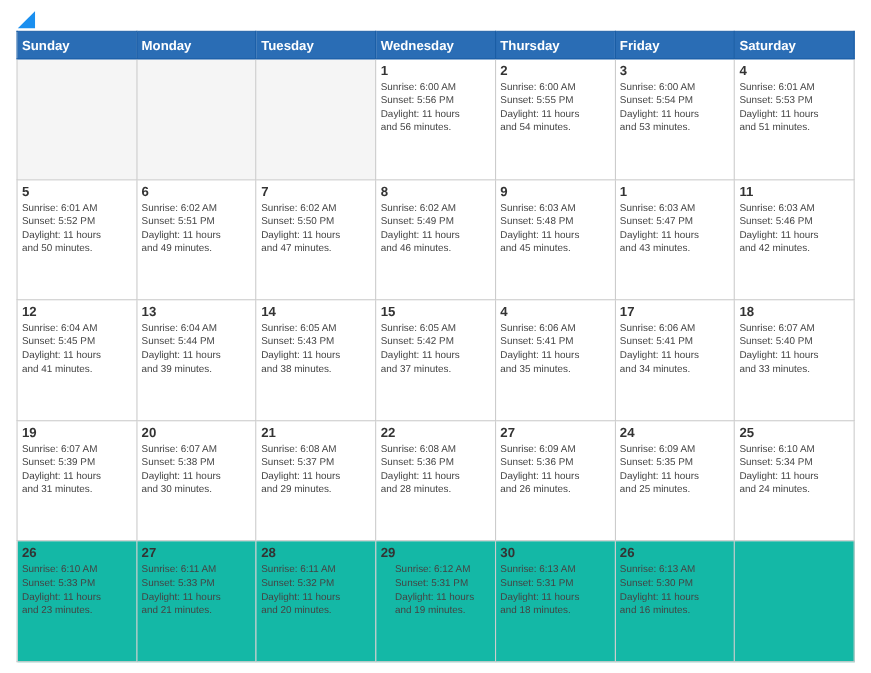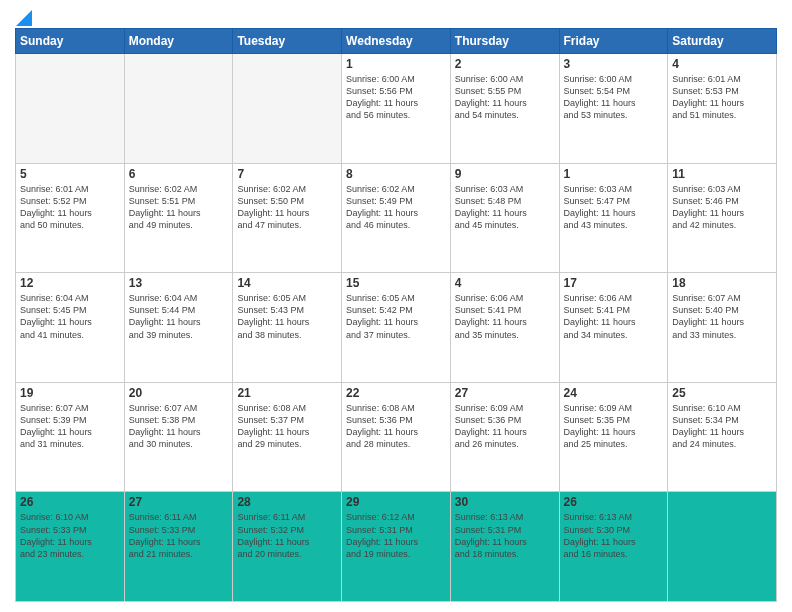--- a/index.html
+++ b/index.html
@@ -320,21 +320,21 @@
           </td>
           <td class="last-row">
             <span class="day-number">28</span>
             <div class="day-info" style="white-space: pre-line;">Sunrise: 6:11 AM
 Sunset: 5:32 PM
 Daylight: 11 hours
 and 20 minutes.</div>
           </td>
           <td class="last-row">
             <span class="day-number">29</span>
-            <div class="day-info" style="white-space: pre-line;">Sunrise: 6:12 AM
+            <div class="day-info" style="white-space: pre-line; margin-left: 13px;">Sunrise: 6:12 AM
 Sunset: 5:31 PM
 Daylight: 11 hours
 and 19 minutes.</div>
           </td>
           <td class="last-row">
             <span class="day-number">30</span>
             <div class="day-info" style="white-space: pre-line;">Sunrise: 6:13 AM
 Sunset: 5:31 PM
 Daylight: 11 hours
 and 18 minutes.</div>

